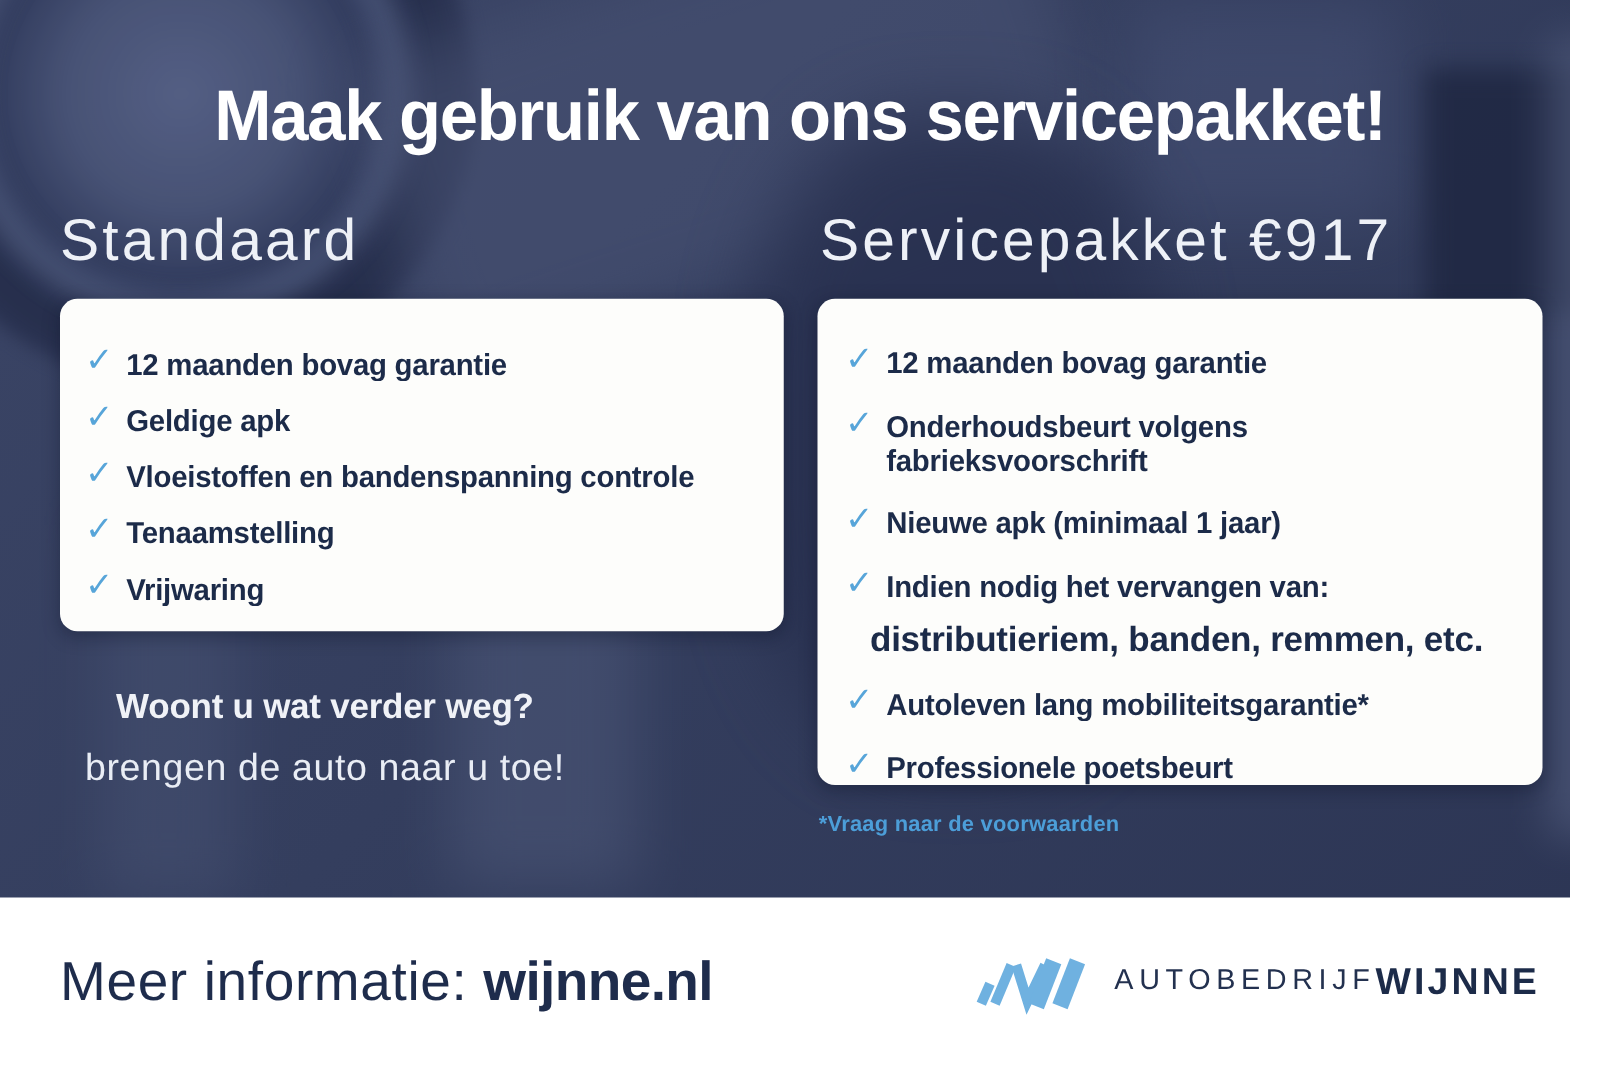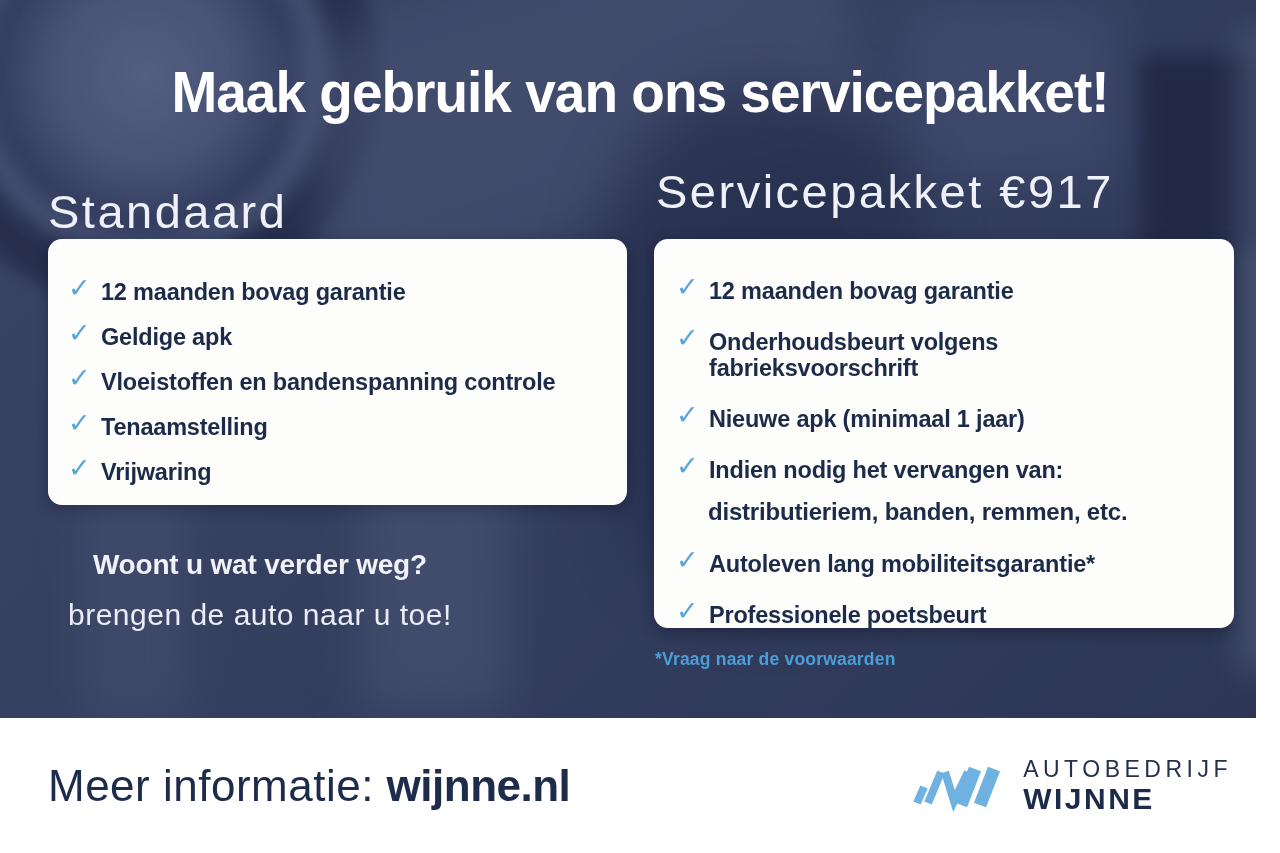--- a/index.html
+++ b/index.html
@@ -56,21 +56,21 @@
     color: #ffffff;
     transform: scaleY(1.04);
   }
 
   
   .col-heading {
     position: absolute; top: 164px;
     font-size: 47px; font-weight: 200; letter-spacing: 2.5px;
     color: #eef1f7;
   }
-  .heading-standard { left: 48px; margin-top: 20px; }
+  .heading-standard { left: 48px; }
   .heading-service  { left: 656px; }
 
   
   .card {
     position: absolute;
     background: #fdfdfb;
     border-radius: 14px;
     box-shadow: 0 4px 14px rgba(10,15,35,0.35);
     display: flex; flex-direction: column;
   }
@@ -82,22 +82,22 @@
     flex: 0 0 auto;
     width: 24px; margin-right: 9px; margin-top: -3px;
     color: #57a5d9; font-size: 27px; font-weight: 400; line-height: 26px;
   }
   .item-text {
     font-size: 23.5px; font-weight: 700; letter-spacing: -0.2px;
     color: #1c2b49; line-height: 26px;
     transform: scaleY(1.03); transform-origin: left top;
   }
   .sub-line {
-    margin-left: 32px; margin-top: 17px;
-    font-size: 24px; font-weight: 700; letter-spacing: -0.2px;
+    margin-left: 20px; margin-top: 17px;
+    font-size: 28px; font-weight: 700; letter-spacing: -0.2px;
     color: #1c2b49; line-height: 26px;
   }
 
   
   .distance { position: absolute; left: 68px; top: 549px; color: #f0f2f7; }
   .distance .l1 { font-size: 28px; font-weight: 800; margin-bottom: 12px; letter-spacing: -0.2px; text-align: center; }
   .distance .l2, .distance .l3 {
     font-size: 30px; font-weight: 300; letter-spacing: 0.5px;
     line-height: 44px; color: #e9edf5;
   }
@@ -115,21 +115,21 @@
     background: #ffffff;
     display: flex; align-items: center; justify-content: space-between;
     padding: 10px 48px;
   }
   .more-info { font-size: 44px; color: #1e2c4c; letter-spacing: 0.5px; }
   .more-info .thin { font-weight: 200; }
   .more-info .site { font-weight: 800; letter-spacing: -0.5px; }
 
   .logo { display: flex; align-items: center; gap: 16px; }
   .logo-mark { width: 96px; height: 62px; }
-  .logo-text { display: flex; flex-direction: column; justify-content: center; }
+  .logo-text { display: flex; flex-direction: row; justify-content: center; }
   .logo-line1 {
     font-size: 23px; font-weight: 400; letter-spacing: 4.5px;
     color: #23314f; line-height: 27px;
   }
   .logo-line2 {
     font-size: 30px; font-weight: 800; letter-spacing: 2.5px;
     color: #1c2b49; line-height: 32px;
   }
 </style>
 </head>

